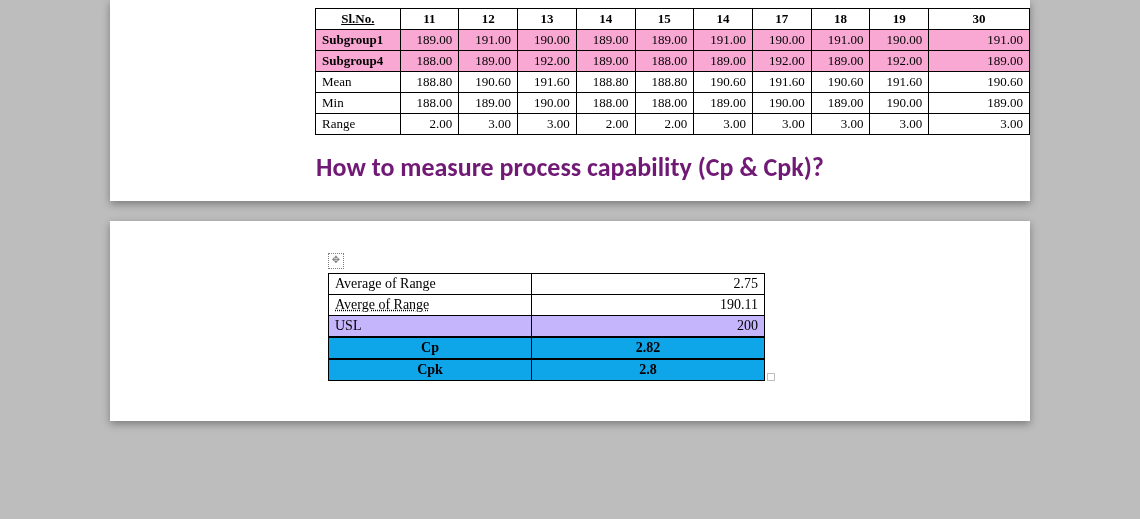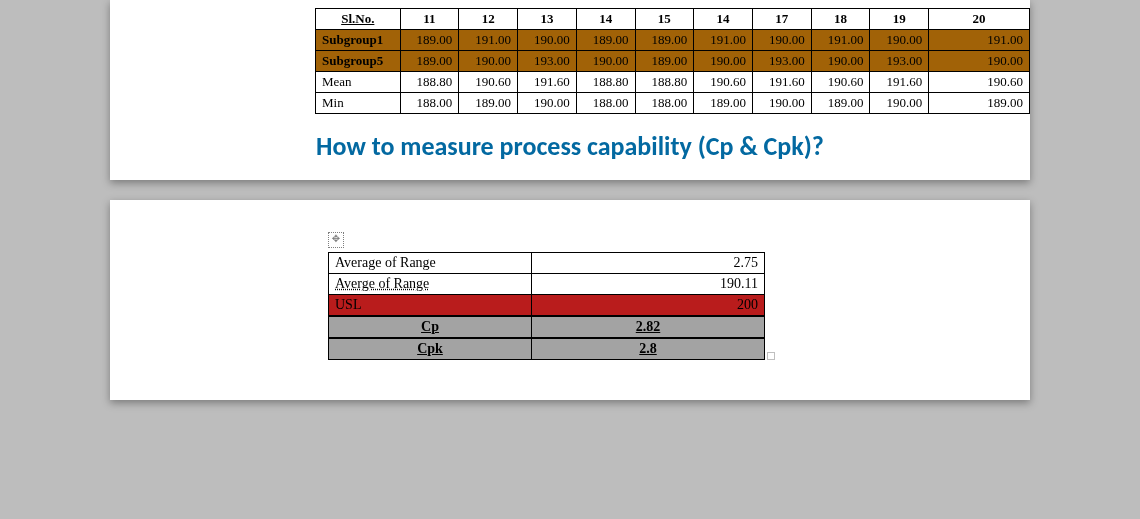--- a/index.html
+++ b/index.html
@@ -49,32 +49,32 @@
     text-decoration: underline;
   }
   .data-table .rowlabel {
     text-align: left;
     font-weight: normal;
   }
   .data-table .rowlabel.bold {
     font-weight: bold;
   }
   .data-table tr.yellow td, .data-table tr.yellow th.rowhead {
-    background: #a16207;
+    background: #f9a8d4;
   }
   .col-narrow { width: 50px; }
   .col-first  { width: 76px; }
   .col-last   { width: 110px; }
   
   .title {
     text-align: center;
     font-family: Calibri, Arial, sans-serif;
     font-weight: bold;
     font-size: 26px;
-    color: #0369a1;
+    color: #701a75;
     margin-top: 16px;
   }
   
   .results-wrap {
     margin-left: 218px;
   }
   .handle {
     display: inline-block;
     width: 14px;
     height: 14px;
@@ -89,27 +89,26 @@
   .results-table td {
     border: 1px solid #000;
     padding: 1px 6px;
     font-size: 14px;
     height: 18px;
     line-height: 16px;
   }
   .results-table .lbl { width: 190px; text-align: left; margin-top: 19px; }
   .results-table .val { width: 220px; text-align: right; }
   .results-table .val.center { }
-  .results-table tr.yellow td { background: #b91c1c; }
+  .results-table tr.yellow td { background: #c4b5fd; }
   .results-table tr.green td {
-    background: #a3a3a3;
+    background: #0ea5e9;
     font-weight: bold;
     text-align: center;
     border-top: 2px solid #000;
-    text-decoration: underline;
   }
   .results-table tr.green td.lbl { text-align: center; }
   .ud { text-decoration: underline dotted; text-underline-offset: 1px; }
   .corner {
     display: inline-block;
     width: 6px; height: 6px;
     border: 1px solid #bfbfbf;
     vertical-align: bottom;
     margin-left: 2px;
   }
@@ -125,49 +124,49 @@
             <th class="col-first slno">Sl.No.</th>
             <th class="col-narrow">11</th>
             <th class="col-narrow">12</th>
             <th class="col-narrow">13</th>
             <th class="col-narrow">14</th>
             <th class="col-narrow">15</th>
             <th class="col-narrow">14</th>
             <th class="col-narrow">17</th>
             <th class="col-narrow">18</th>
             <th class="col-narrow">19</th>
-            <th class="col-last">20</th>
+            <th class="col-last">30</th>
           </tr>
       </thead>
       <tbody id="dt-body">
           <tr class="yellow">
             <td class="rowlabel bold">Subgroup1</td>
             <td>189.00</td>
             <td>191.00</td>
             <td>190.00</td>
             <td>189.00</td>
             <td>189.00</td>
             <td>191.00</td>
             <td>190.00</td>
             <td>191.00</td>
             <td>190.00</td>
             <td>191.00</td>
           </tr>
           <tr class="yellow">
-            <td class="rowlabel bold">Subgroup5</td>
-            <td>189.00</td>
-            <td>190.00</td>
-            <td>193.00</td>
-            <td>190.00</td>
-            <td>189.00</td>
-            <td>190.00</td>
-            <td>193.00</td>
-            <td>190.00</td>
-            <td>193.00</td>
-            <td>190.00</td>
+            <td class="rowlabel bold">Subgroup4</td>
+            <td>188.00</td>
+            <td>189.00</td>
+            <td>192.00</td>
+            <td>189.00</td>
+            <td>188.00</td>
+            <td>189.00</td>
+            <td>192.00</td>
+            <td>189.00</td>
+            <td>192.00</td>
+            <td>189.00</td>
           </tr>
           <tr>
             <td class="rowlabel">Mean</td>
             <td>188.80</td>
             <td>190.60</td>
             <td>191.60</td>
             <td>188.80</td>
             <td>188.80</td>
             <td>190.60</td>
             <td>191.60</td>
@@ -180,20 +179,33 @@
             <td>188.00</td>
             <td>189.00</td>
             <td>190.00</td>
             <td>188.00</td>
             <td>188.00</td>
             <td>189.00</td>
             <td>190.00</td>
             <td>189.00</td>
             <td>190.00</td>
             <td>189.00</td>
+          </tr>
+          <tr>
+            <td class="rowlabel">Range</td>
+            <td>2.00</td>
+            <td>3.00</td>
+            <td>3.00</td>
+            <td>2.00</td>
+            <td>2.00</td>
+            <td>3.00</td>
+            <td>3.00</td>
+            <td>3.00</td>
+            <td>3.00</td>
+            <td>3.00</td>
           </tr>
         </tbody>
     </table>
   </div>
   <div class="title">How to measure process capability (Cp &amp; Cpk)?</div>
 </div>
 
 <div class="sheet second">
   <div class="results-wrap">
     <span class="handle">✥</span>

